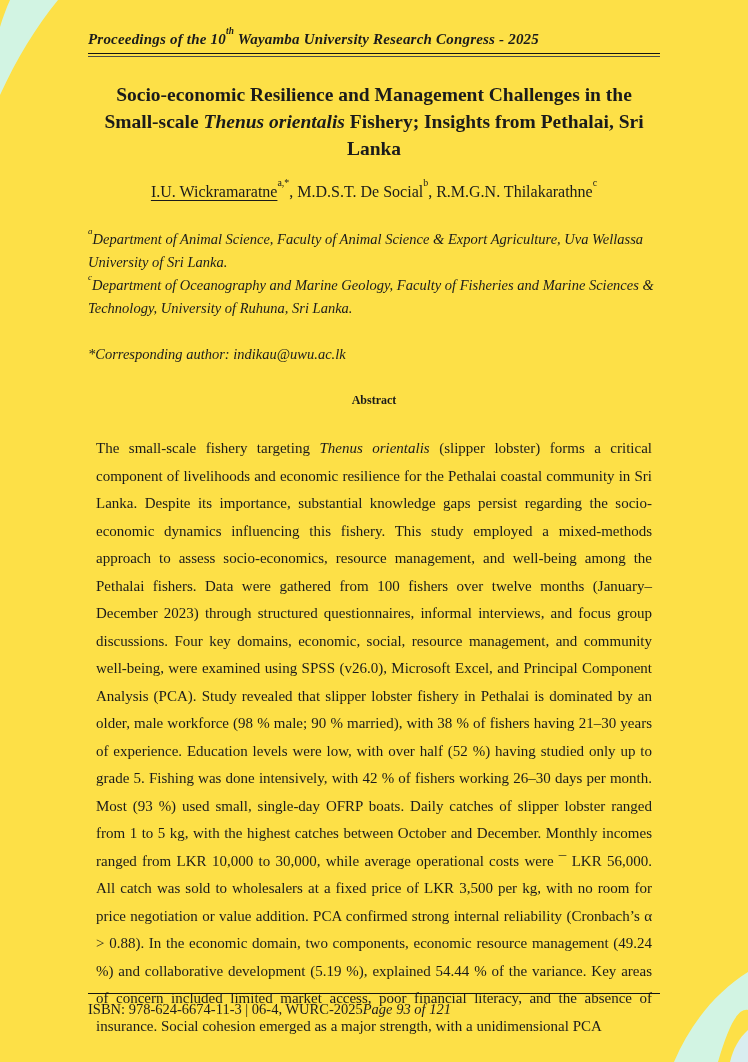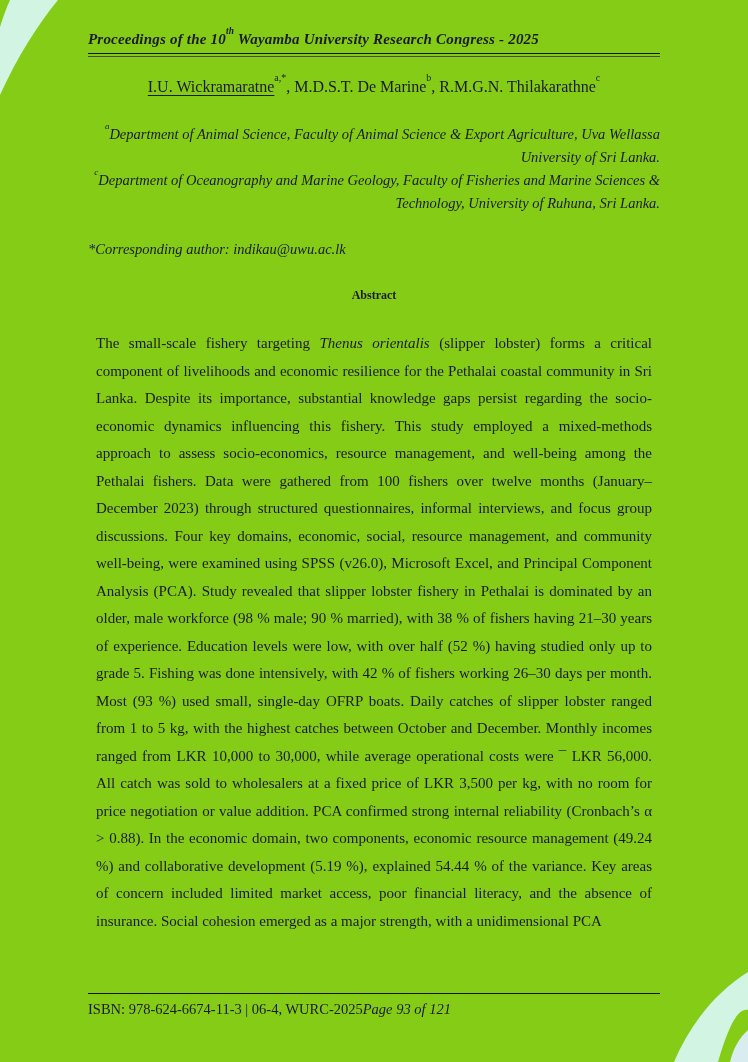--- a/index.html
+++ b/index.html
@@ -1,20 +1,20 @@
 <!DOCTYPE html>
 <html><head>
 <meta charset="utf-8">
 <style>
   html, body { margin: 0; padding: 0; background: #ffffff; }
   .sheet {
     position: relative;
     width: 748px;
     height: 1062px;
-    background: #84cc16;
+    background: #fde047;
     overflow: hidden;
     font-family: "Liberation Serif", serif;
     color: #1b1b1b;
   }
   .ribbon { position: absolute; pointer-events: none; }
   .ribbon-tl { top: 0; left: 0; }
   .ribbon-br { bottom: 0; right: 0; }
 
   .content { padding: 0 88px; position: relative; }
 
@@ -49,21 +49,21 @@
     line-height: 20px;
   }
   .authors .u { text-decoration: underline; text-underline-offset: 3px; text-align: right; }
 
   .affiliations {
     margin: 26px auto 0 auto;
     max-width: 574px;
     font-size: 14.5px;
     font-style: italic;
     line-height: 23px;
-    text-align: right;
+    text-align: left;
   }
 
   .corresponding {
     margin-top: 25px;
     font-size: 14.5px;
     font-style: italic;
     line-height: 18px;
   }
 
   .abstract-heading {
@@ -106,22 +106,23 @@
   <svg class="ribbon ribbon-br" width="140" height="140" viewBox="0 0 140 140" aria-hidden="true">
     <path d="M 140,50 C 108,70 82,102 66,140 L 110,140 C 120,106 129,86 140,88 Z" fill="#d2f4e3"></path>
     <path d="M 140,108 C 131,116 125,127 122,140 L 140,140 Z" fill="#d9edf0"></path>
   </svg>
 
   <div class="content">
 
     <div class="journal-header"><span>Proceedings of the 10</span><sup>th</sup><span> Wayamba University Research Congress - 2025</span></div>
     <div class="header-rule"></div>
 
+    <h1 class="paper-title"><span>Socio-economic Resilience and Management Challenges in the Small-scale </span><span style="font-style: italic;">Thenus orientalis</span><span> Fishery; Insights from Pethalai, Sri Lanka</span></h1>
 
-    <div class="authors"><span class="u">I.U. Wickramaratne</span><sup>a,*</sup><span>, M.D.S.T. De Marine</span><sup>b</sup><span>, R.M.G.N. Thilakarathne</span><sup>c</sup></div>
+    <div class="authors"><span class="u">I.U. Wickramaratne</span><sup>a,*</sup><span>, M.D.S.T. De Social</span><sup>b</sup><span>, R.M.G.N. Thilakarathne</span><sup>c</sup></div>
 
     <div class="affiliations">
       <div><sup>a</sup><span>Department of Animal Science, Faculty of Animal Science &amp; Export Agriculture, Uva Wellassa University of Sri Lanka.</span></div>
       <div><sup>c</sup><span>Department of Oceanography and Marine Geology, Faculty of Fisheries and Marine Sciences &amp; Technology, University of Ruhuna, Sri Lanka.</span></div>
     </div>
 
     <div class="corresponding">*Corresponding author: indikau@uwu.ac.lk</div>
 
     <h2 class="abstract-heading">Abstract</h2>
 

